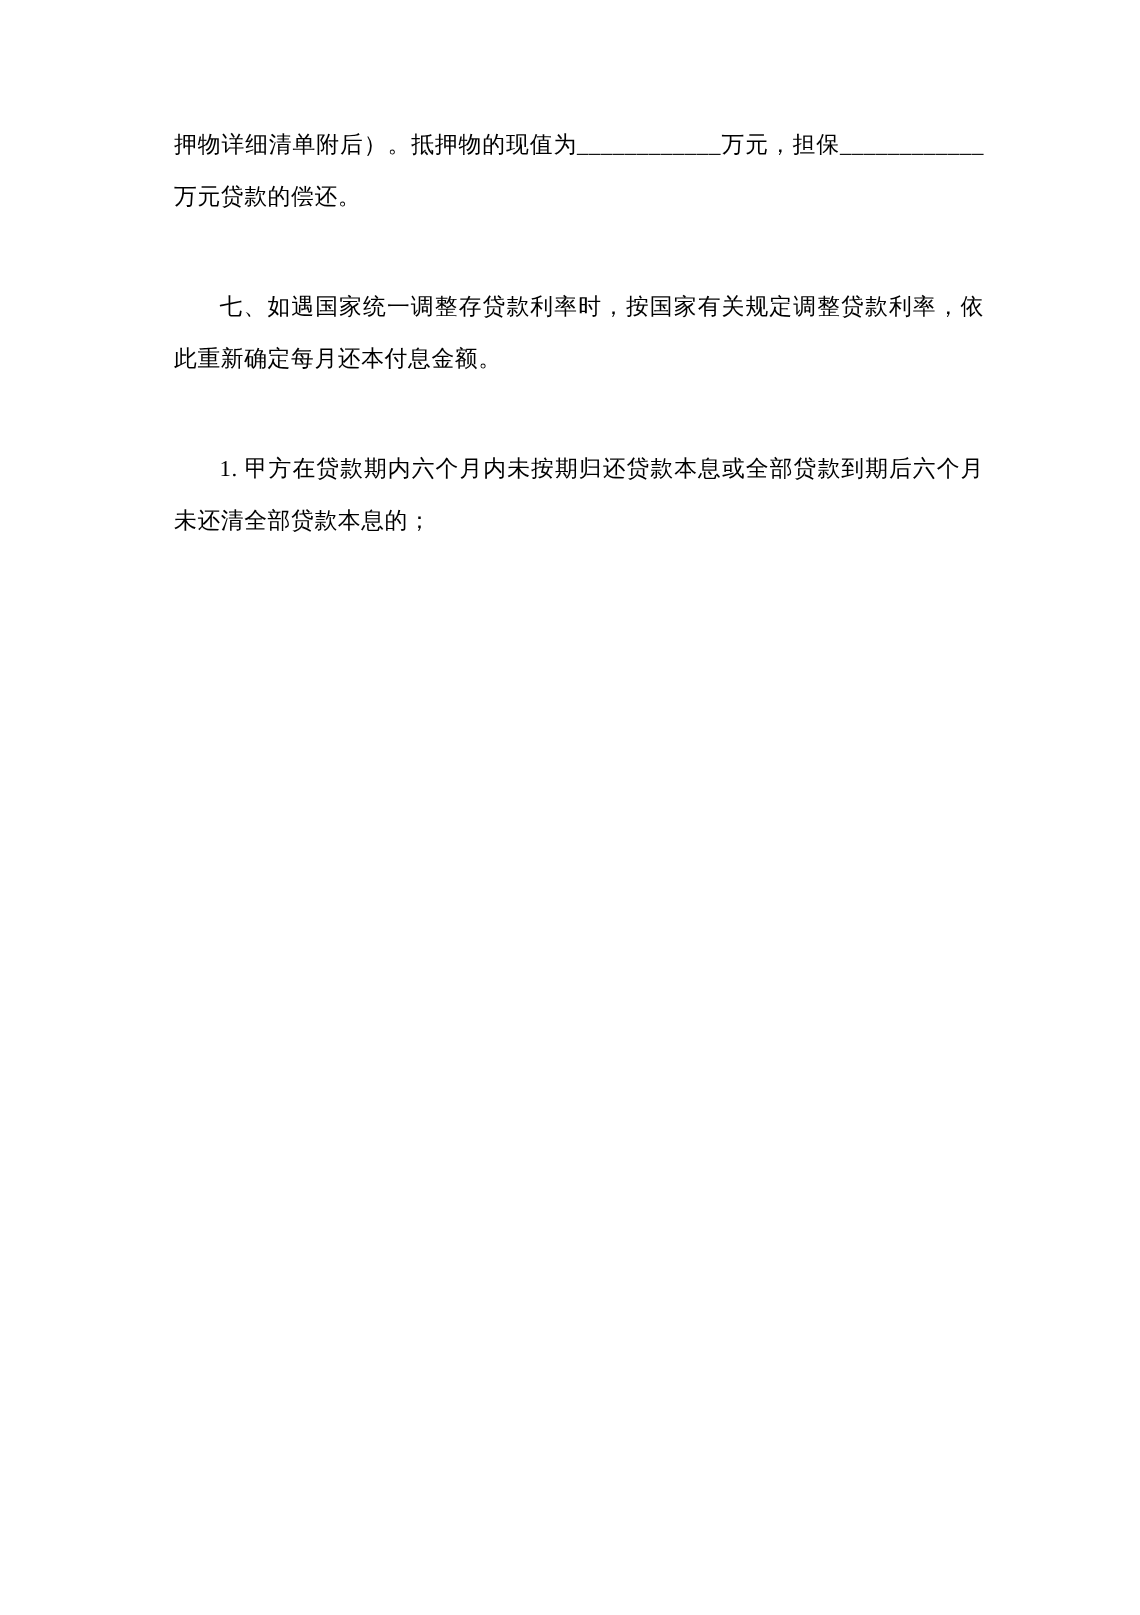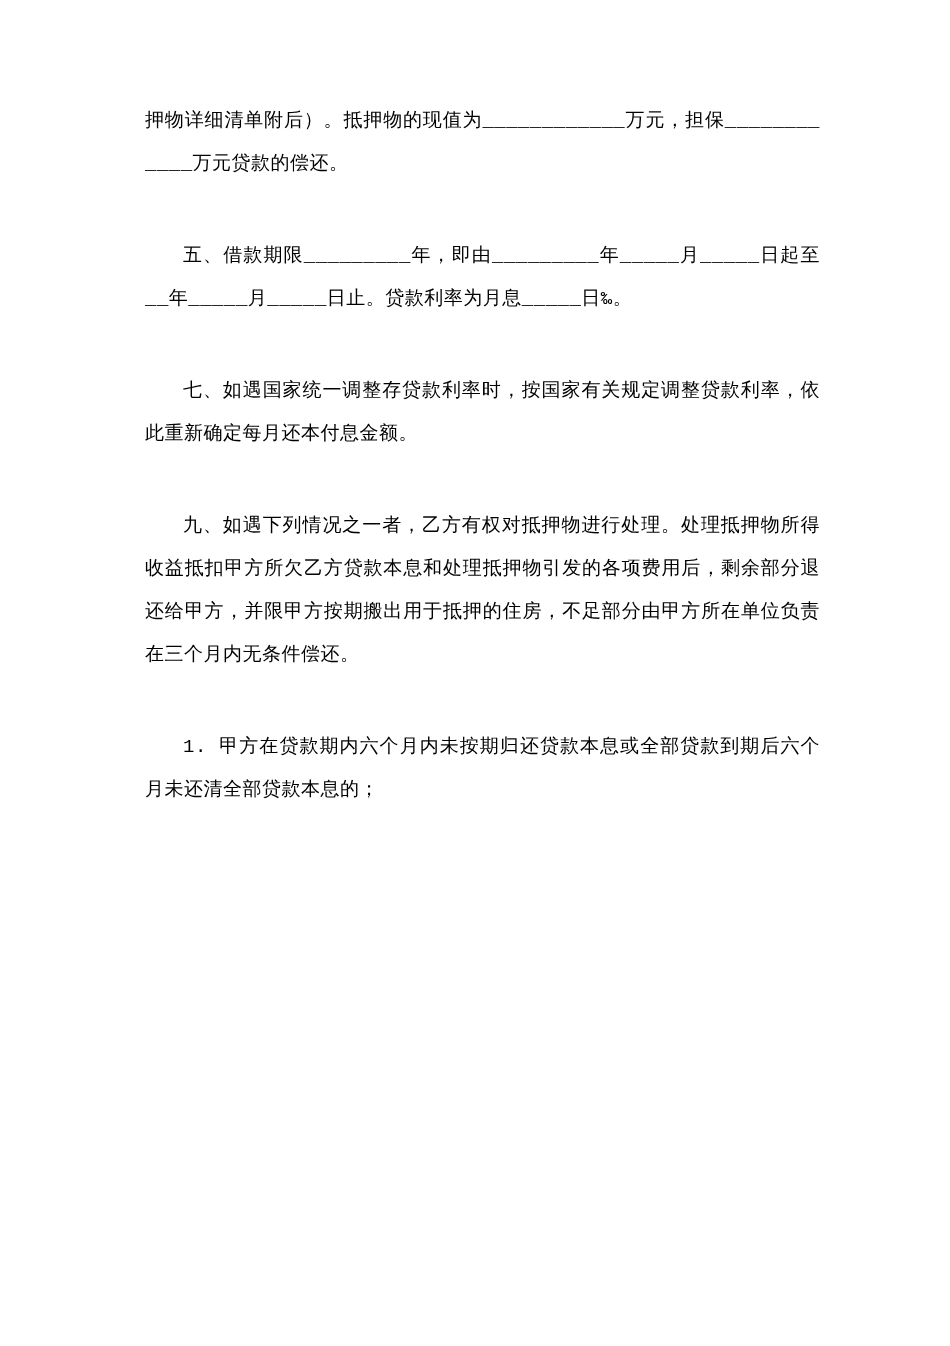--- a/index.html
+++ b/index.html
@@ -17,37 +17,34 @@
     padding: 100px 128px 80px 145px;
     font-family: "Liberation Serif", "DejaVu Serif", serif;
     font-size: 19px;
   }
   .para {
     margin: 0 2px 49px 0;
     line-height: 43px;
     text-align: justify;
     word-break: break-all;
     letter-spacing: 0.5px;
-    font-family: Liberation Mono, monospace;
   }
   .para.indent {
     text-indent: 2em;
   }
   .para:last-child {
     margin-bottom: 0;
   }
 </style>
 </head>
 <body>
 
 <div class="page">
   <p class="para">押物详细清单附后）。抵押物的现值为____________万元，担保____________万元贷款的偿还。</p>
 
-  <p class="para indent">五、借款期限_________年，即由_________年_____月_____日起至__年_____月_____日止。贷款利率为月息_____日‰。</p>
 
 
   <p class="para indent">七、如遇国家统一调整存贷款利率时，按国家有关规定调整贷款利率，依此重新确定每月还本付息金额。</p>
 
 
-  <p class="para indent">九、如遇下列情况之一者，乙方有权对抵押物进行处理。处理抵押物所得收益抵扣甲方所欠乙方贷款本息和处理抵押物引发的各项费用后，剩余部分退还给甲方，并限甲方按期搬出用于抵押的住房，不足部分由甲方所在单位负责在三个月内无条件偿还。</p>
 
   <p class="para indent">1. 甲方在贷款期内六个月内未按期归还贷款本息或全部贷款到期后六个月未还清全部贷款本息的；</p>
 </div>
 
 </body></html>

